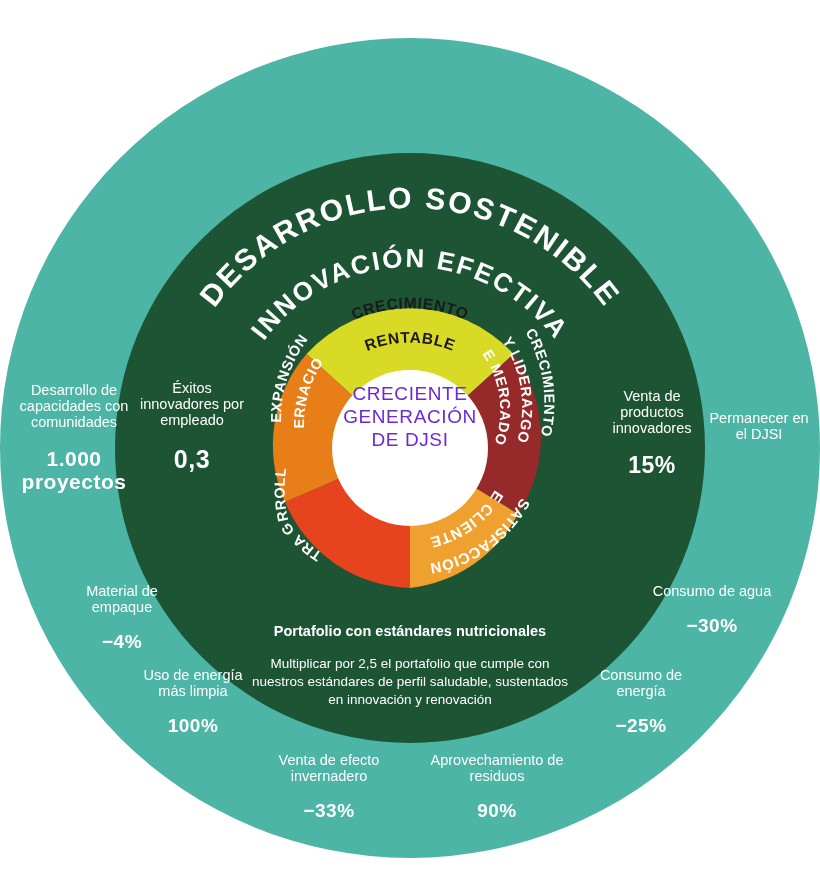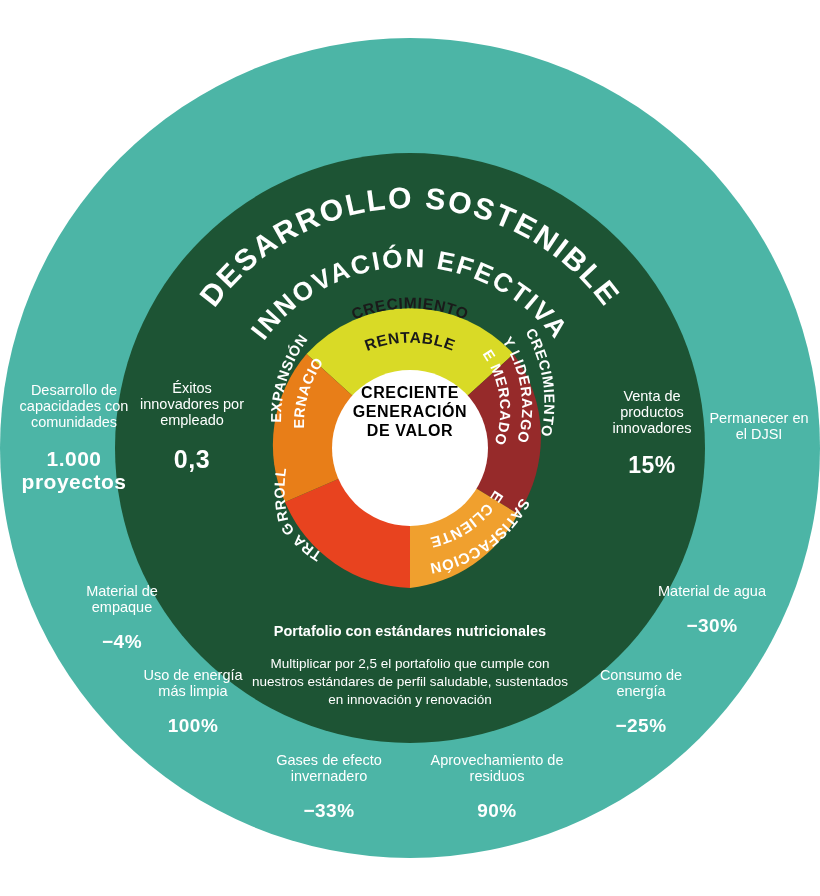--- a/index.html
+++ b/index.html
@@ -4,22 +4,22 @@
 <style>
   html,body{margin:0;padding:0;background:#ffffff;}
   body{width:820px;height:896px;font-family:"Liberation Sans",sans-serif;overflow:hidden;}
   #stage{position:relative;width:820px;height:896px;}
   svg{display:block;}
   .arc-title{font-family:"Liberation Sans",sans-serif;font-weight:bold;fill:#ffffff;letter-spacing:2.2px;}
   .seg-label{font-family:"Liberation Sans",sans-serif;font-weight:bold;letter-spacing:.6px;}
   .ov{position:absolute;text-align:center;color:#ffffff;line-height:1.12;}
   .ov .v{display:block;font-weight:bold;font-size:21px;letter-spacing:.5px;margin-top:16px;}
   .ov .t{display:block;font-size:14.5px;}
-  .center-box{position:absolute;left:320px;top:383px;width:180px;text-align:center;color:#000000;
-    font-weight:bold;font-size:16px;line-height:1.2;letter-spacing:.6px;}
+  .center-box{position:absolute;left:320px;top:383px;width:180px;text-align:center;color:#6d28d9;
+    font-weight:normal;font-size:19px;line-height:1.2;letter-spacing:.6px;}
   .portfolio{position:absolute;left:250px;top:623px;width:320px;text-align:center;color:#ffffff;}
   .portfolio .ph{display:block;font-weight:bold;font-size:14.5px;margin-bottom:16px;}
   .portfolio .pb{display:block;font-size:13.5px;line-height:1.35;text-align:center;}
 </style>
 </head>
 <body>
 
 <div id="stage">
 
   <svg width="820" height="896" viewBox="0 0 820 896">
@@ -100,21 +100,21 @@
       </text>
       <text class="seg-label" font-size="14.5" fill="#ffffff">
         <textPath href="#p_ei2" startOffset="50%" text-anchor="middle">INTERNACIONAL</textPath>
       </text>
     </g>
   </svg>
 
   <div class="center-box">
     <span>CRECIENTE</span><br>
     <span>GENERACIÓN</span><br>
-    <span>DE VALOR</span>
+    <span>DE DJSI</span>
   </div>
 
   <div class="portfolio">
     <span class="ph">Portafolio con estándares nutricionales</span>
     <span class="pb">Multiplicar por 2,5 el portafolio que cumple con nuestros estándares de perfil saludable, sustentados en innovación y renovación</span>
   </div>
 
   <div class="ov" style="left:12px;top:382px;width:124px;text-align:center;">
     <span class="t">Desarrollo de capacidades con comunidades</span>
     <span class="v">1.000 proyectos</span>
@@ -133,36 +133,36 @@
   <div class="ov" style="left:707px;top:410px;width:104px;">
     <span class="t">Permanecer en el DJSI</span>
   </div>
 
   <div class="ov" style="left:62px;top:583px;width:120px;">
     <span class="t">Material de empaque</span>
     <span class="v" style="font-size:19px;">−4%</span>
   </div>
 
   <div class="ov" style="left:652px;top:583px;width:120px;">
-    <span class="t">Material de agua</span>
+    <span class="t">Consumo de agua</span>
     <span class="v" style="font-size:19px;">−30%</span>
   </div>
 
   <div class="ov" style="left:135px;top:667px;width:116px;">
     <span class="t">Uso de energía más limpia</span>
     <span class="v" style="font-size:19px;">100%</span>
   </div>
 
   <div class="ov" style="left:583px;top:667px;width:116px;">
     <span class="t">Consumo de energía</span>
     <span class="v" style="font-size:19px;">−25%</span>
   </div>
 
   <div class="ov" style="left:266px;top:752px;width:126px;">
-    <span class="t">Gases de efecto invernadero</span>
+    <span class="t">Venta de efecto invernadero</span>
     <span class="v" style="font-size:19px;">−33%</span>
   </div>
 
   <div class="ov" style="left:428px;top:752px;width:138px;">
     <span class="t">Aprovechamiento de residuos</span>
     <span class="v" style="font-size:19px;">90%</span>
   </div>
 
 </div>
 

